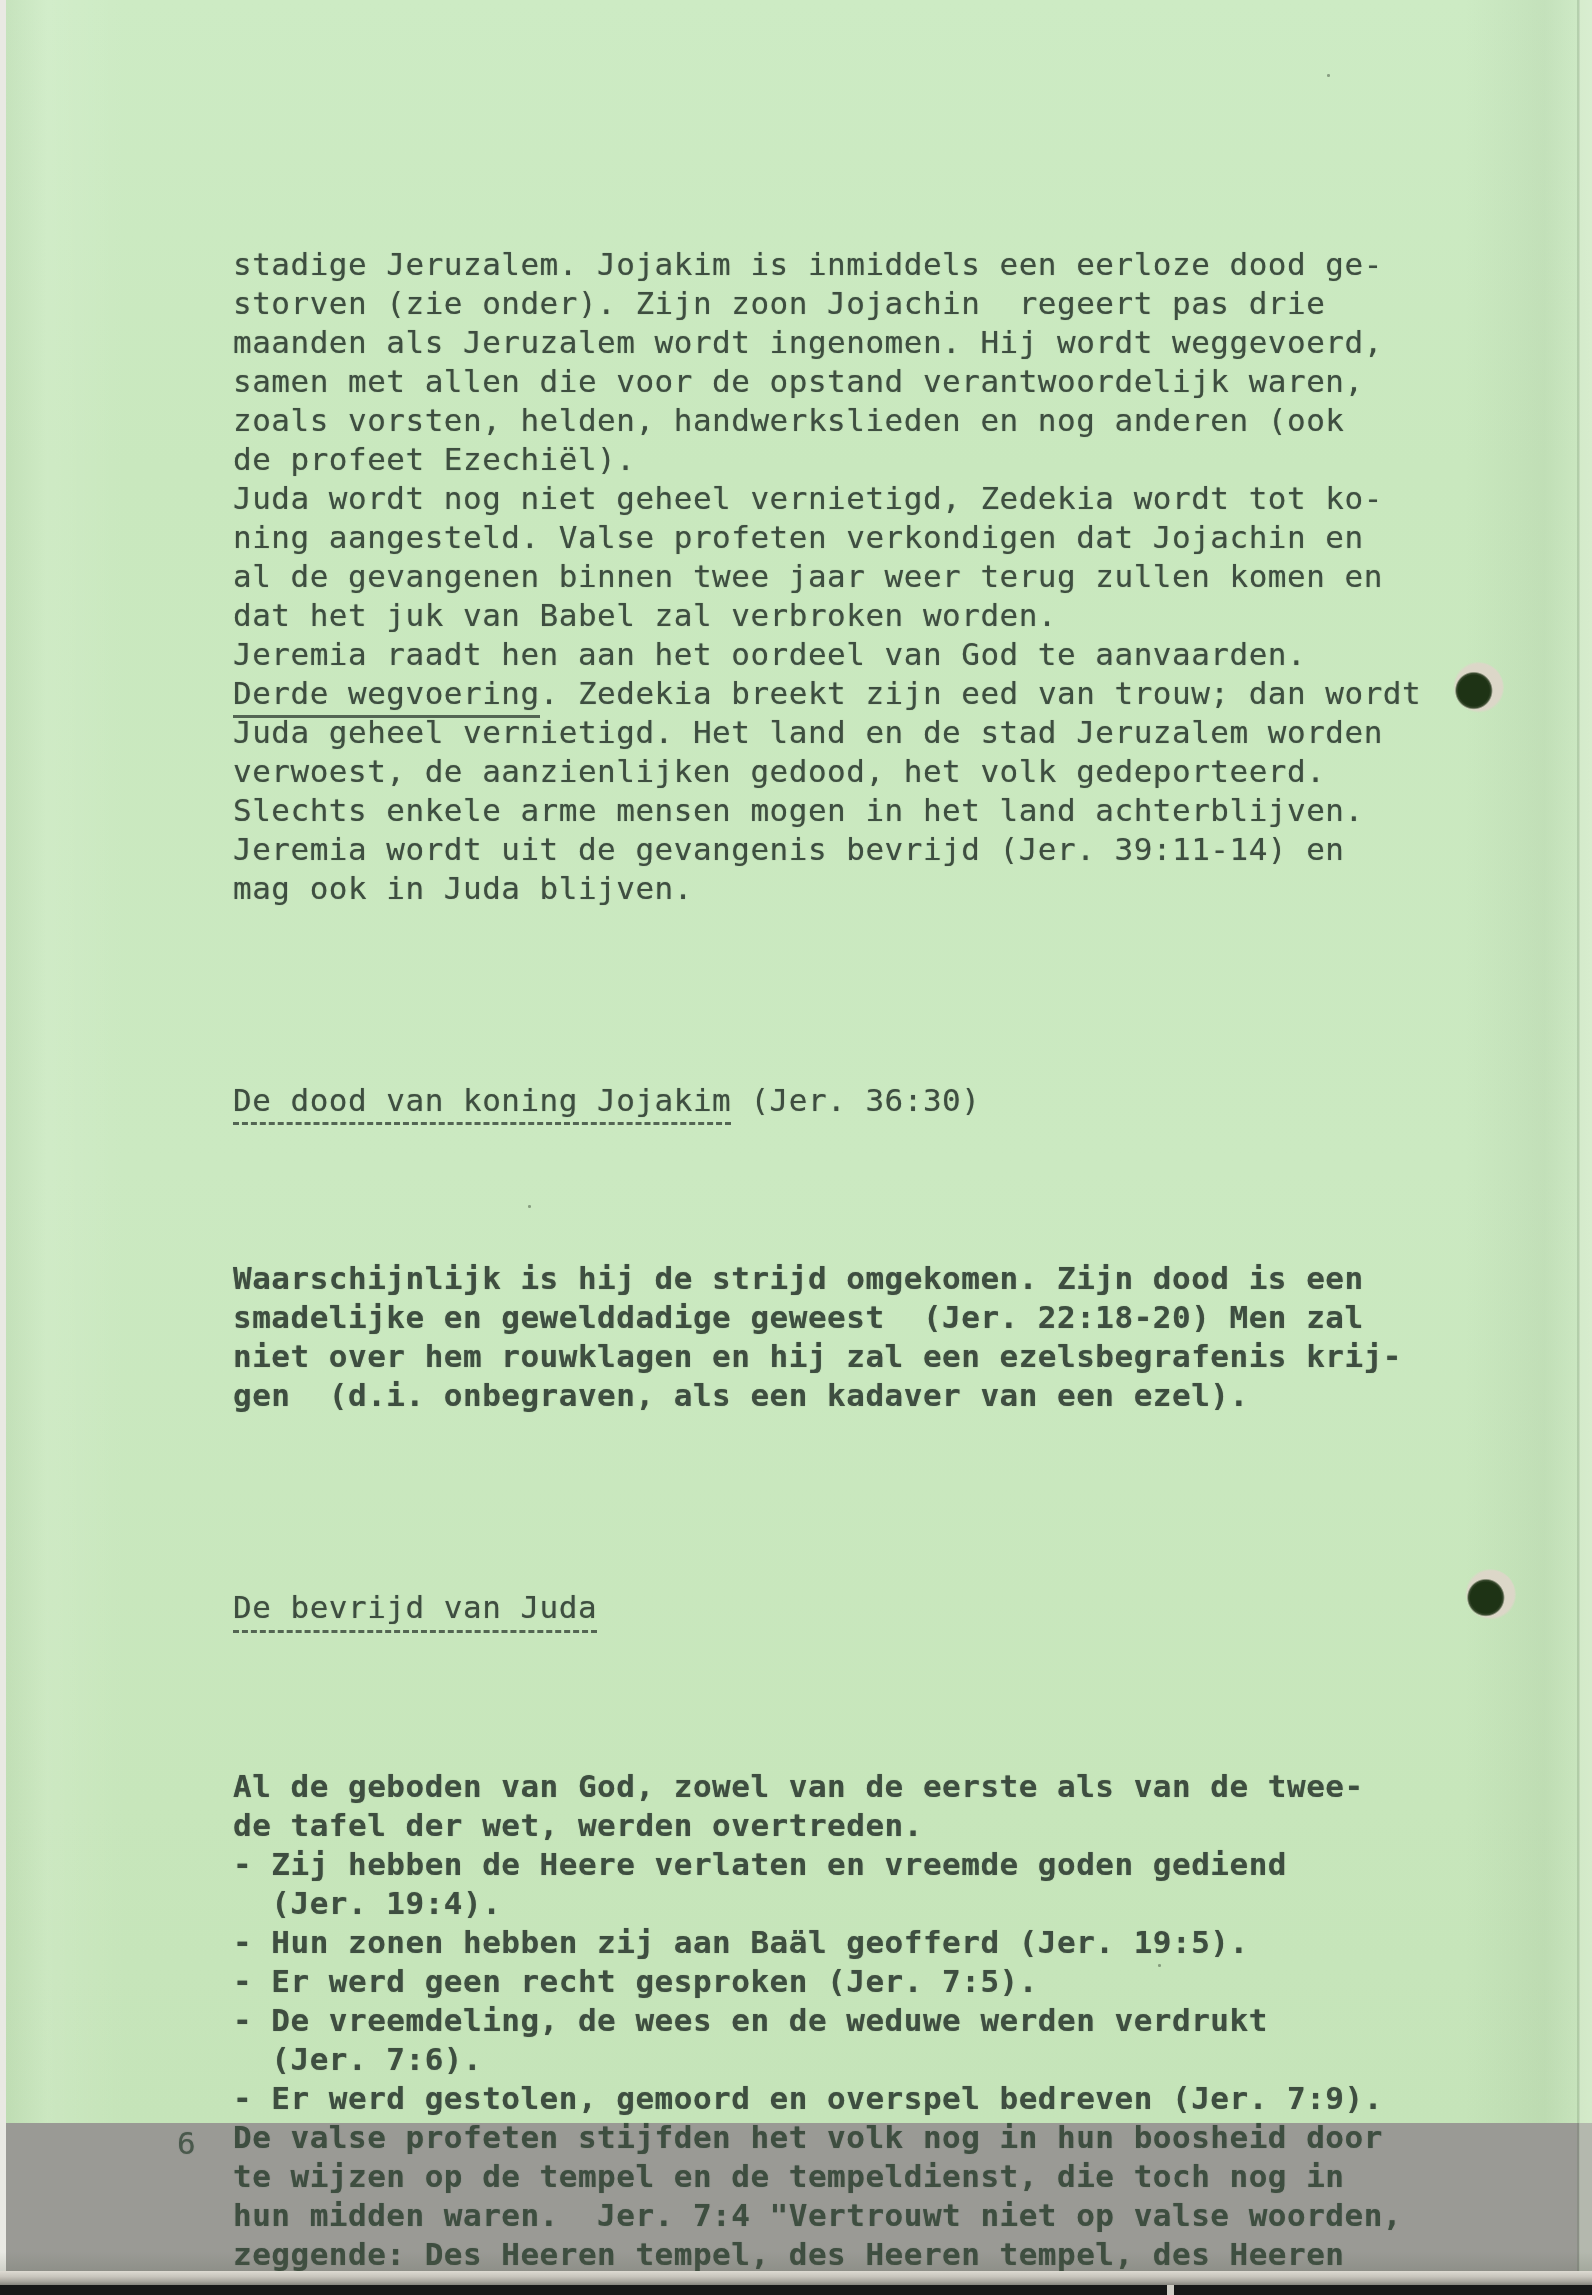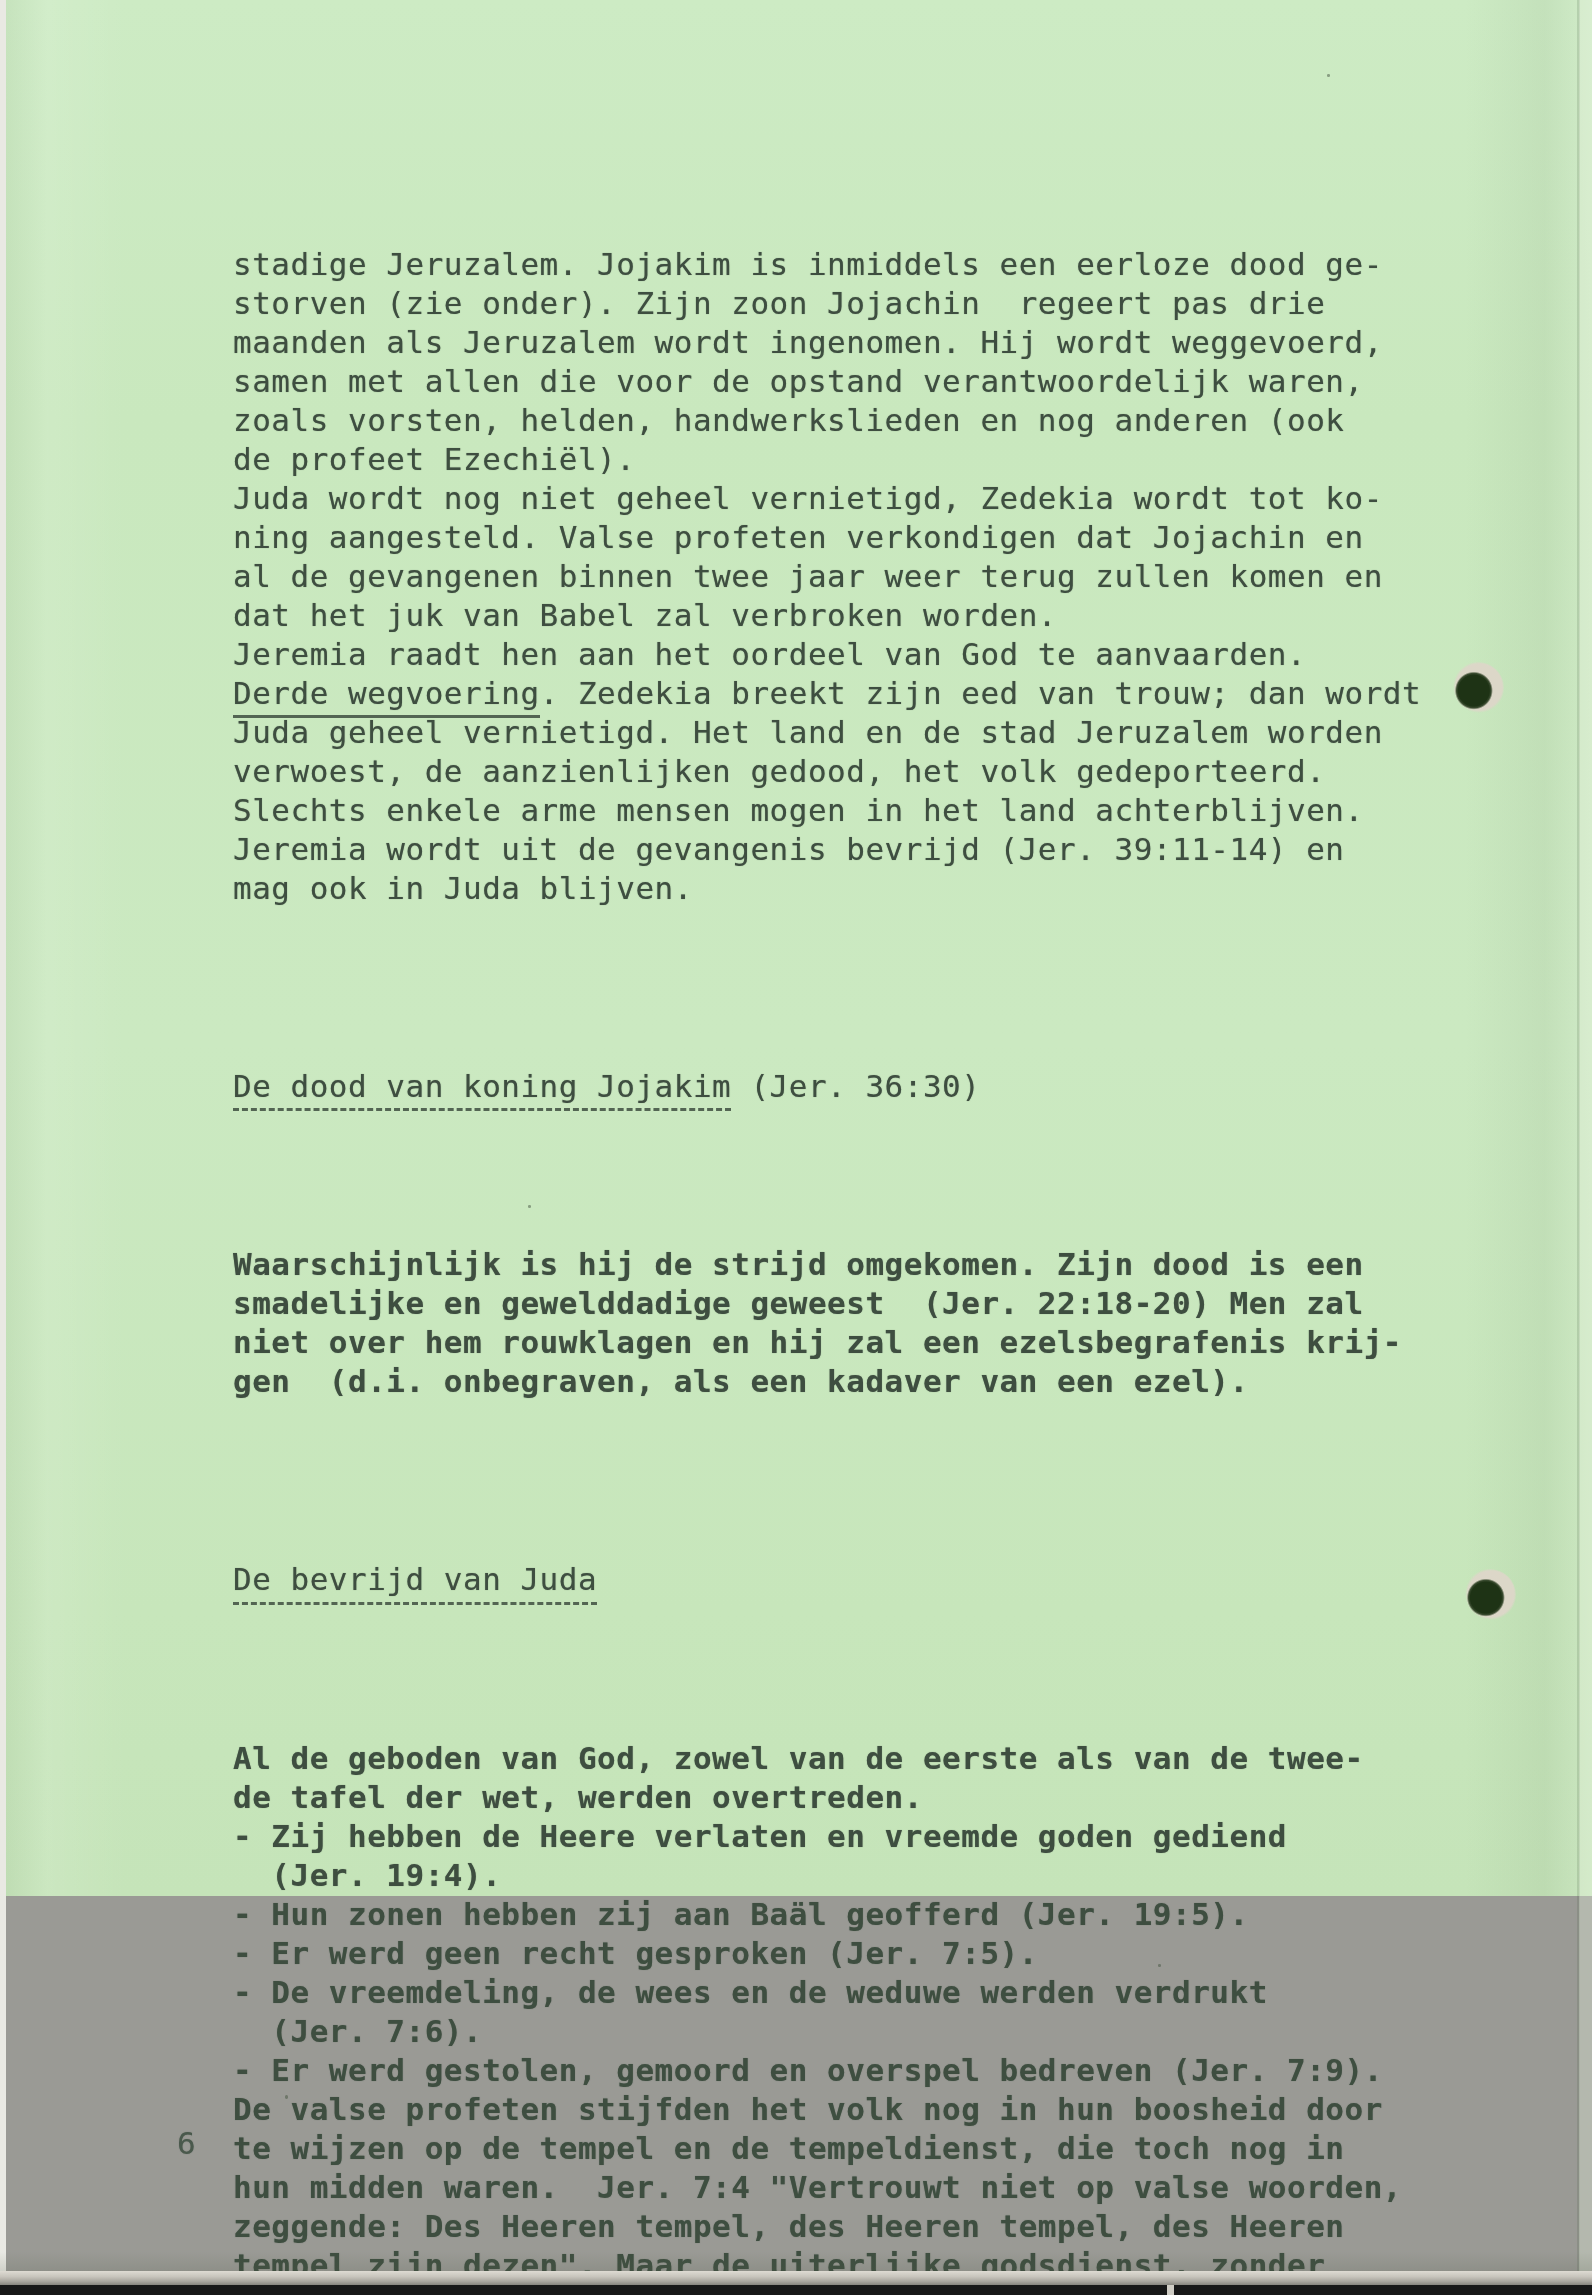--- a/index.html
+++ b/index.html
@@ -5,21 +5,21 @@
   html, body { margin: 0; padding: 0; }
   body {
     width: 1592px; height: 2295px;
     background: #9a9a95;
     position: relative;
     overflow: hidden;
     font-family: "DejaVu Sans Mono", "Liberation Mono", monospace;
   }
   .page {
     position: absolute; left: 0; top: 0;
-    width: 1592px; height: 1896px;
+    width: 1592px; height: 2123px;
     background:
       linear-gradient(90deg, rgba(120,140,110,0.10) 0%, rgba(255,255,255,0.10) 3%, rgba(0,0,0,0) 8%, rgba(0,0,0,0) 92%, rgba(90,110,85,0.08) 97%, rgba(255,255,255,0.10) 100%),
       linear-gradient(180deg, #cdebc4 0%, #c9e8be 22%, #cbe9c1 55%, #c7e6bb 85%, #c5e4b9 100%);
   }
   .left-edge {
     position: absolute; left: 0; top: 0; width: 6px; height: 2295px;
     background: #e9e9e3;
   }
   .right-line {
     position: absolute; left: 1577px; top: 0; width: 2.6px; height: 2278px;
@@ -34,21 +34,21 @@
     font-size: 31px; line-height: 39px; letter-spacing: 0.5px;
     color: #3e4e40;
     text-shadow: 0 0 1px rgba(62, 78, 64, 0.55);
     white-space: pre-wrap;
   }
   .para { white-space: pre-wrap; }
   .inline-underline {
     border-bottom: 3.5px solid rgba(62, 78, 64, 0.85);
     padding-bottom: 4px;
   }
-  .heading-row { margin-top: 42px; margin-bottom: 22.4px; white-space: pre-wrap; }
+  .heading-row { margin-top: 56px; margin-bottom: 22.4px; white-space: pre-wrap; }
   .heading-title {
     border-bottom: 3.5px dashed rgba(62, 78, 64, 0.85);
     padding-bottom: 4.3px;
   }
   .body-after-heading { margin-top: 0; font-weight: bold; }
   .page-number {
     position: absolute; left: 177px; top: 2125px;
     font-size: 31px; color: #4a594c;
     text-shadow: 0 0 1px rgba(62, 78, 64, 0.5);
   }

